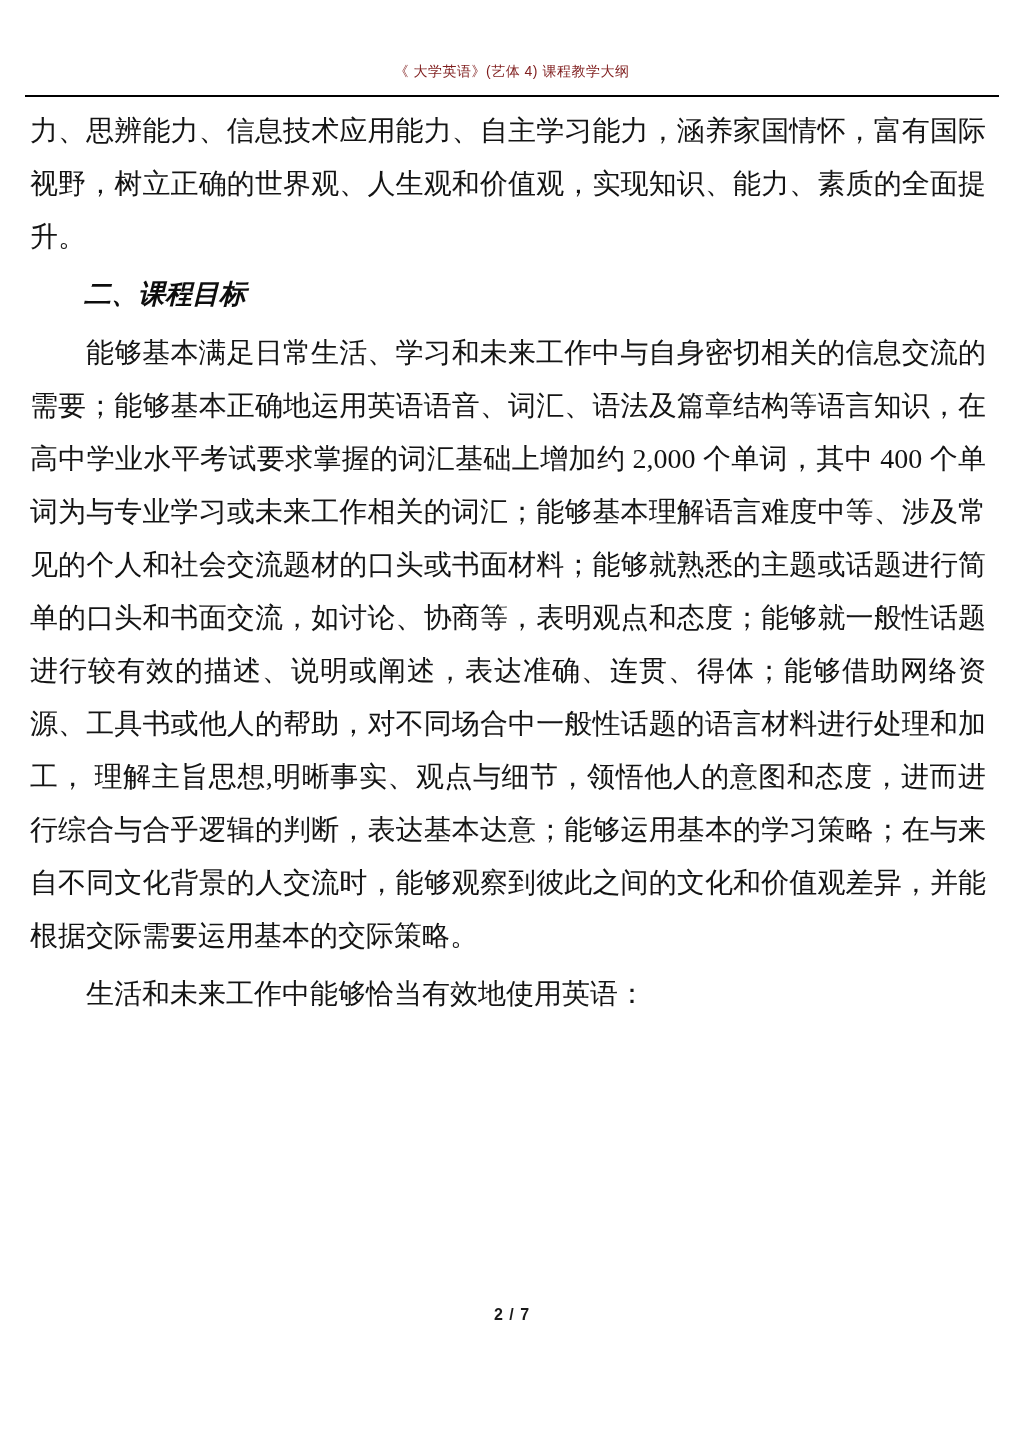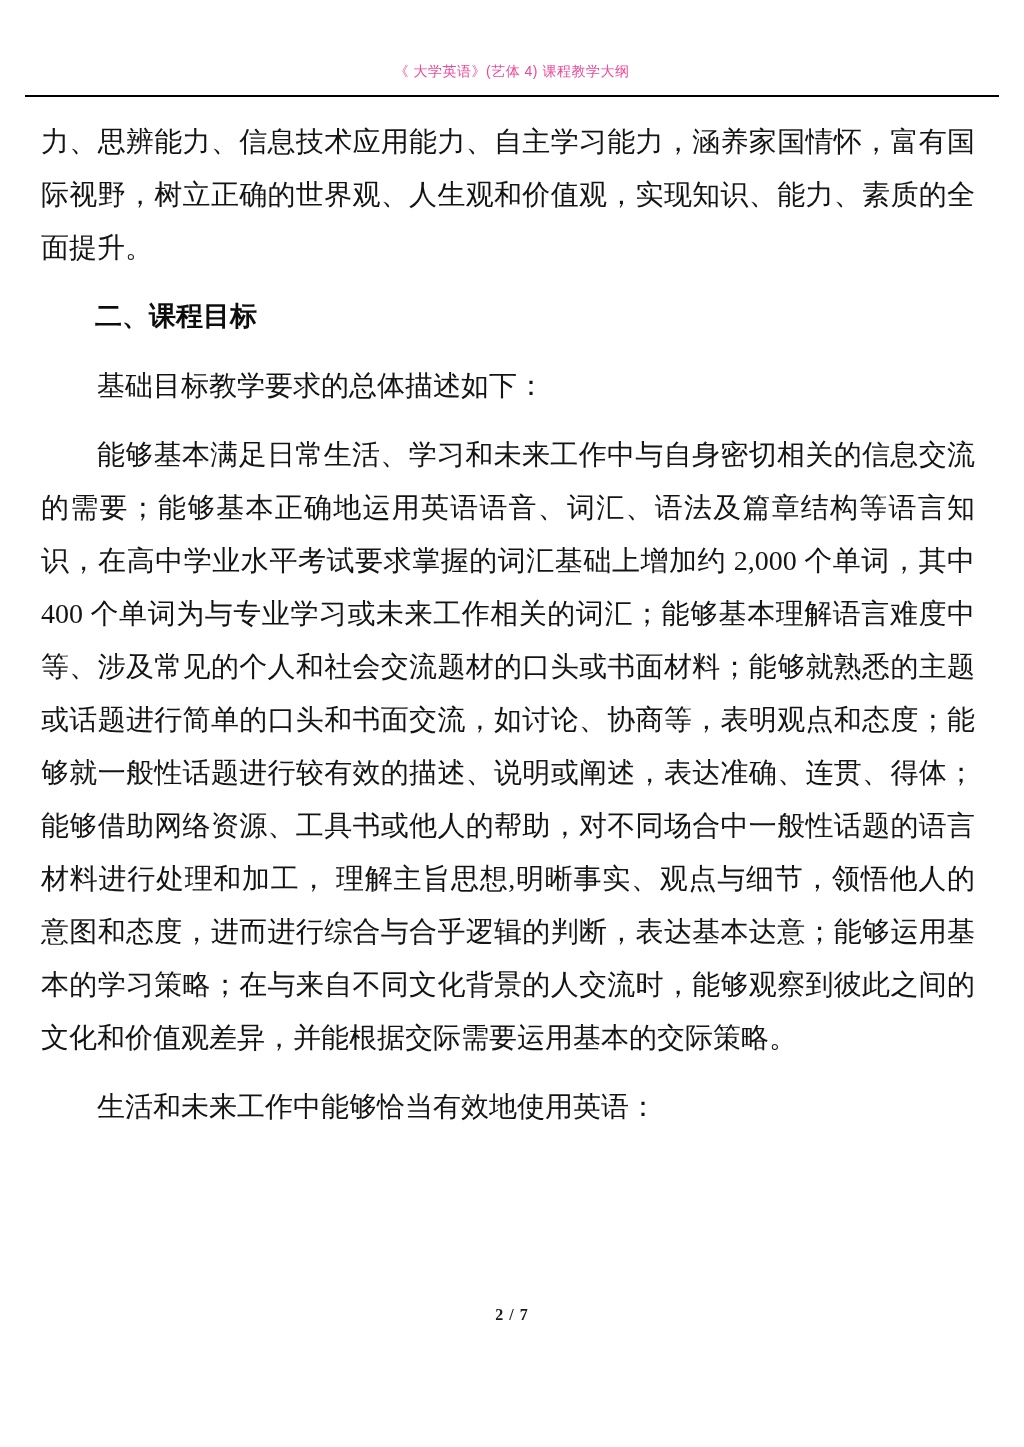--- a/index.html
+++ b/index.html
@@ -14,21 +14,21 @@
   }
   .header-title {
     position: absolute;
     top: 63px;
     left: 0;
     width: 100%;
     text-align: center;
     font-family: "Liberation Sans", "DejaVu Sans", sans-serif;
     font-size: 14px;
     letter-spacing: 0.5px;
-    color: #ec4899;
+    color: #7f1d1d;
   }
   .header-rule {
     position: absolute;
     top: 95px;
     left: 25px;
     width: 974px;
     height: 0;
     border-top: 2px solid #000000;
   }
   .doc-body {
@@ -38,56 +38,56 @@
     width: 966px;
     font-family: "Liberation Serif", "DejaVu Serif", serif;
     font-size: 28px;
     line-height: 53px;
     color: #141414;
   }
   .para {
     text-align: justify;
     text-justify: inter-character;
     word-break: break-all;
-    margin: 16px;
+    margin: 5px;
   }
   .para.indent { text-indent: 2em; }
   .para.heading {
     text-indent: 2em;
     text-align: left;
     font-family: "Liberation Sans", "DejaVu Sans", sans-serif;
     font-weight: 700;
     font-size: 27px;
     color: #0d0d0d;
+    font-style: italic;
   }
   .footer-pagenum {
     position: absolute;
     top: 1306px;
     left: 0;
     width: 100%;
     text-align: center;
-    font-family: Liberation Serif, serif;
+    font-family: Liberation Sans, sans-serif;
     font-size: 16px;
     font-weight: 700;
     letter-spacing: 1px;
     color: #1a1a1a;
   }
 </style>
 </head>
 <body>
 
 <div class="page">
 
   <div class="header-title">《 大学英语》(艺体 4)  课程教学大纲</div>
 
   <div class="header-rule"></div>
 
   <div class="doc-body">
     <p class="para">力、思辨能力、信息技术应用能力、自主学习能力，涵养家国情怀，富有国际视野，树立正确的世界观、人生观和价值观，实现知识、能力、素质的全面提升。</p>
     <p class="para heading">二、课程目标</p>
-    <p class="para indent">基础目标教学要求的总体描述如下：</p>
     <p class="para indent">能够基本满足日常生活、学习和未来工作中与自身密切相关的信息交流的需要；能够基本正确地运用英语语音、词汇、语法及篇章结构等语言知识，在高中学业水平考试要求掌握的词汇基础上增加约 2,000 个单词，其中 400 个单词为与专业学习或未来工作相关的词汇；能够基本理解语言难度中等、涉及常见的个人和社会交流题材的口头或书面材料；能够就熟悉的主题或话题进行简单的口头和书面交流，如讨论、协商等，表明观点和态度；能够就一般性话题进行较有效的描述、说明或阐述，表达准确、连贯、得体；能够借助网络资源、工具书或他人的帮助，对不同场合中一般性话题的语言材料进行处理和加工， 理解主旨思想,明晰事实、观点与细节，领悟他人的意图和态度，进而进行综合与合乎逻辑的判断，表达基本达意；能够运用基本的学习策略；在与来自不同文化背景的人交流时，能够观察到彼此之间的文化和价值观差异，并能根据交际需要运用基本的交际策略。</p>
     <p class="para indent">生活和未来工作中能够恰当有效地使用英语：</p>
   </div>
 
   <div class="footer-pagenum">2 / 7</div>
 
 </div>
 
 </body></html>

